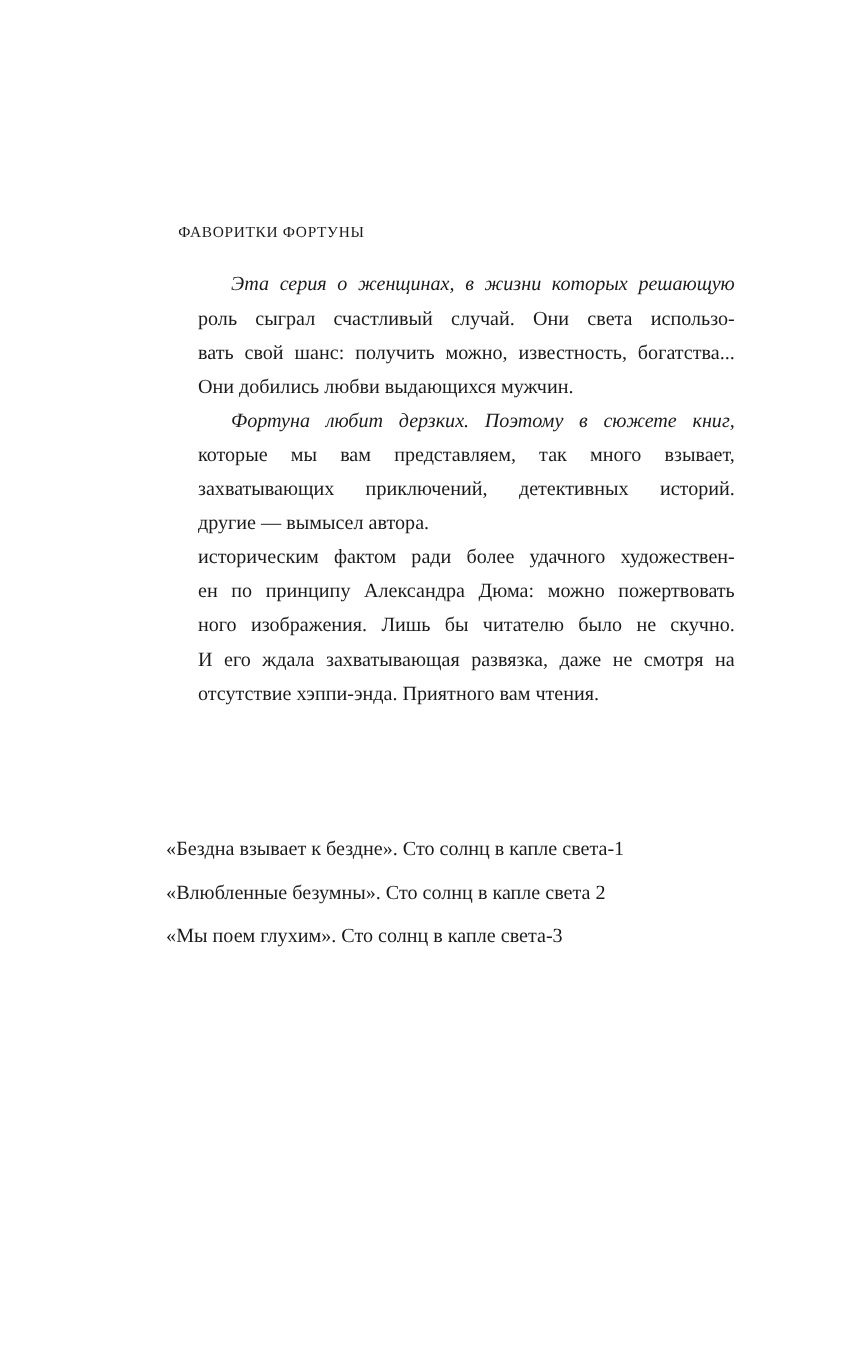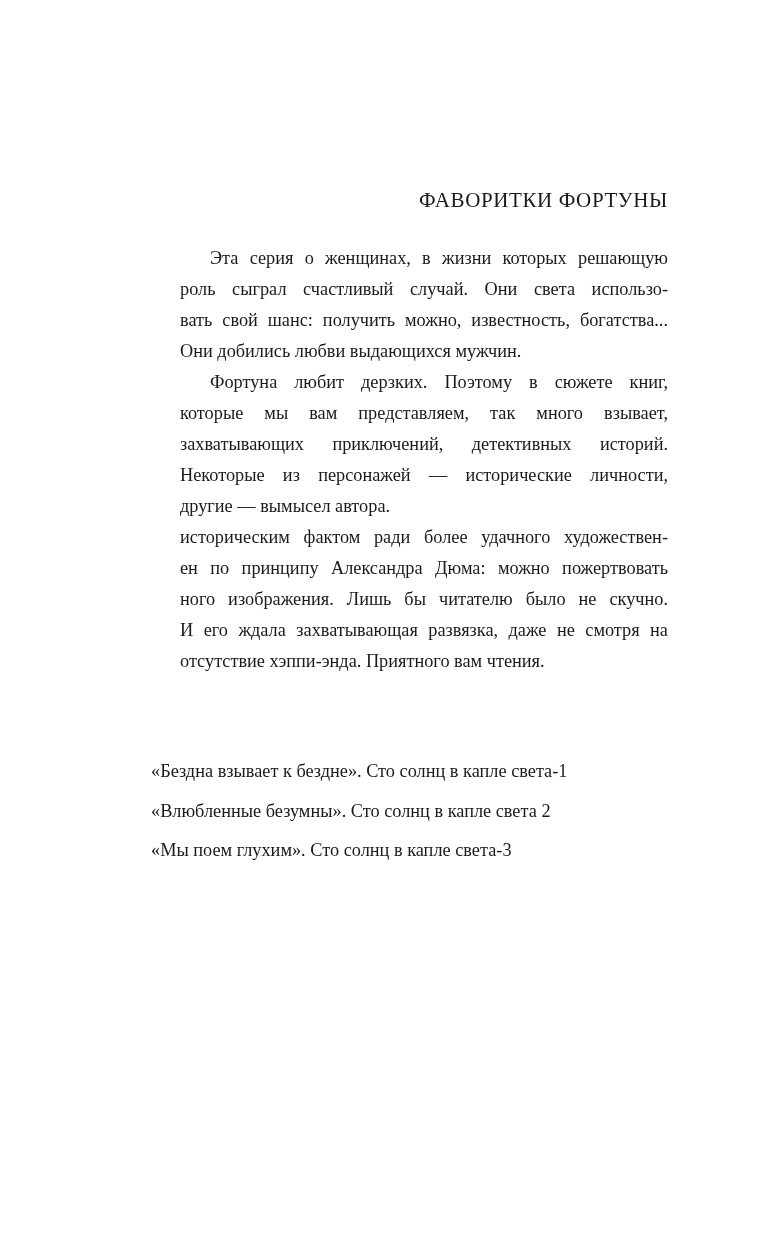--- a/index.html
+++ b/index.html
@@ -19,25 +19,25 @@
       position: absolute;
       left: 150px;
       top: 0;
       width: 518px;
     }
     .title {
       position: absolute;
       top: 186px;
       left: 0;
       width: 518px;
-      text-align: right;
-      font-size: 21px;
+      text-align: left;
+      font-size: 14px;
       letter-spacing: 0.6px;
       line-height: 28px;
-      margin: 0;
+      margin: 12px;
       font-weight: normal;
     }
     .body-text {
       position: absolute;
       top: 243px;
       left: 0;
       width: 518px;
     }
     .para {
       margin: 0;
@@ -52,20 +52,21 @@
       text-align: justify;
       text-align-last: justify;
       white-space: nowrap;
       height: 31px;
     }
     .line.last {
       text-align-last: left;
     }
     .line.indent {
       padding-left: 30px;
+      font-style: italic;
     }
     .books {
       position: absolute;
       top: 752px;
       left: 1px;
       width: 518px;
     }
     .book {
       display: block;
       font-size: 18.3px;
@@ -84,21 +85,20 @@
     <div class="para">
       <span class="line indent">Эта серия о женщинах, в жизни которых решающую</span>
       <span class="line">роль сыграл счастливый случай. Они света использо-</span>
       <span class="line">вать свой шанс: получить можно, известность, богатства...</span>
       <span class="line last">Они добились любви выдающихся мужчин.</span>
     </div>
     <div class="para">
       <span class="line indent">Фортуна любит дерзких. Поэтому в сюжете книг,</span>
       <span class="line">которые мы вам представляем, так много взывает,</span>
       <span class="line">захватывающих приключений, детективных историй.</span>
-      <span class="line">Некоторые из персонажей — исторические личности,</span>
       <span class="line last">другие — вымысел автора.</span>
     </div>
     <div class="para">
       <span class="line">историческим фактом ради более удачного художествен-</span>
       <span class="line">ен по принципу Александра Дюма: можно пожертвовать</span>
       <span class="line">ного изображения. Лишь бы читателю было не скучно.</span>
       <span class="line">И его ждала захватывающая развязка, даже не смотря на</span>
       <span class="line last">отсутствие хэппи-энда. Приятного вам чтения.</span>
     </div>
   </div>

